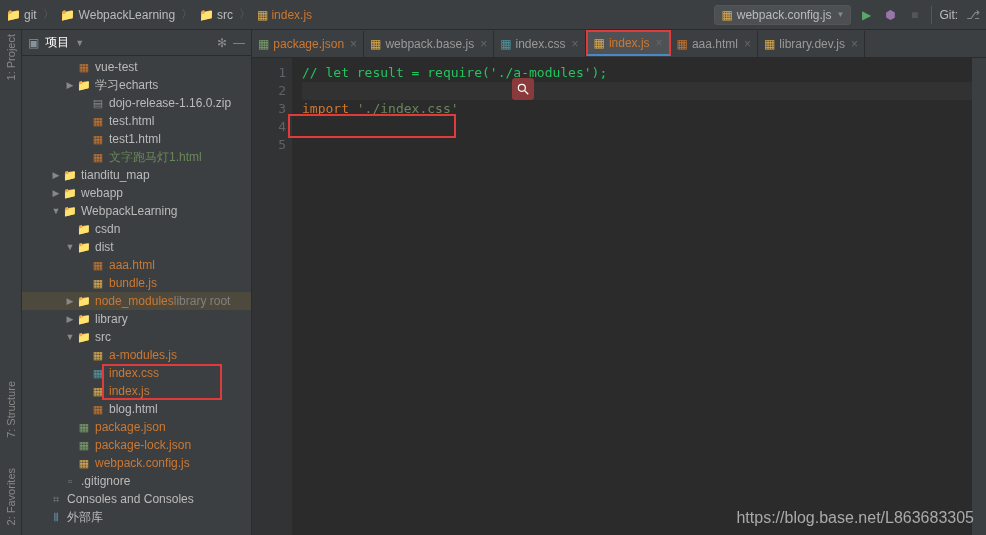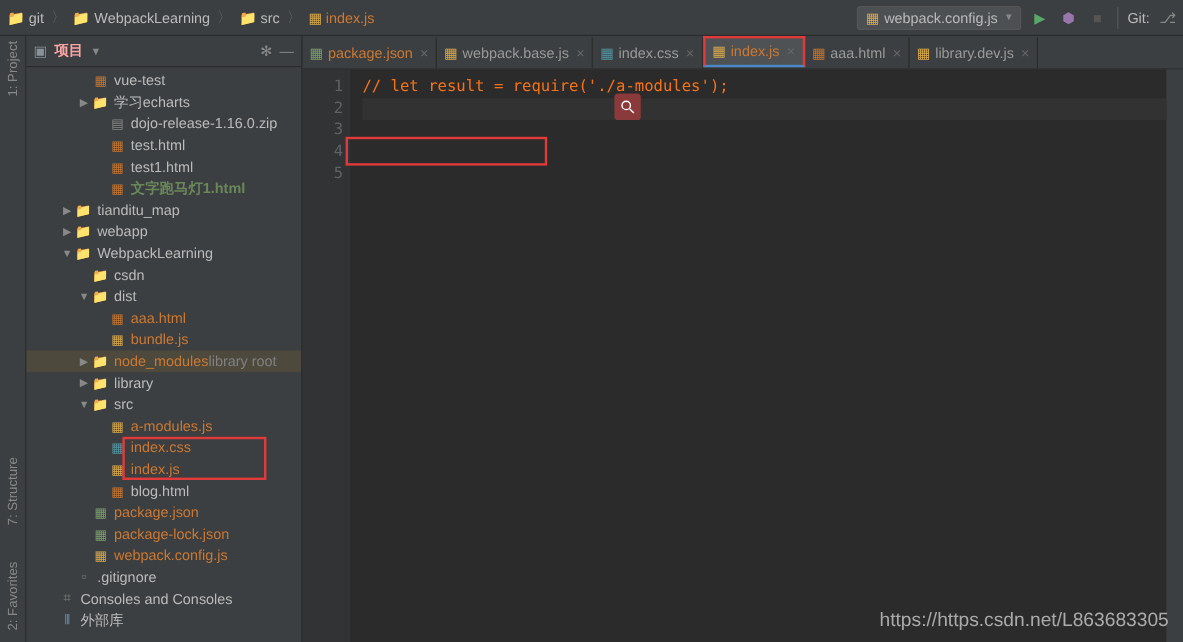--- a/index.html
+++ b/index.html
@@ -50,38 +50,38 @@
 
 .project-panel {
   width: 230px; background: #3c3f41;
   border-right: 1px solid #2b2b2b;
   display: flex; flex-direction: column;
 }
 .panel-head {
   height: 26px; display: flex; align-items: center;
   padding: 0 6px; gap: 6px; border-bottom: 1px solid #2b2b2b;
 }
-.panel-head .title { font-weight: bold; color: #fca5a5; }
+.panel-head .title { font-weight: normal; color: #ffffff; }
 .panel-head .tools { margin-left: auto; display: flex; gap: 6px; color: #888; }
 .tree { flex: 1; overflow: hidden; padding: 2px 0; }
 .tree-row {
   display: flex; align-items: center; height: 18px;
   padding-right: 4px; white-space: nowrap;
 }
 .tree-row .arrow { width: 12px; text-align: center; color: #888; font-size: 9px; }
 .tree-row .icon { width: 16px; text-align: center; margin-right: 3px; font-size: 11px; }
 .tree-row .lbl { color: #bbb; }
 .folder-icon { color: #87939a; }
 .file-js { color: #d9a94e; }
 .file-html { color: #c57530; }
 .file-css { color: #5394a0; }
 .file-json { color: #7a9e6b; }
 .file-zip { color: #888; }
 .orange-text { color: #cc7832 !important; }
-.green-text { color: #6a8759 !important; font-weight: bold; }
+.green-text { color: #6a8759 !important; }
 .blue-text { color: #6897bb !important; }
 .grey-text { color: #808080 !important; }
 
 .editor-area {
   flex: 1; display: flex; flex-direction: column;
   background: #2b2b2b;
 }
 .tabbar {
   height: 28px; background: #3c3f41;
   display: flex; align-items: flex-end;
@@ -103,21 +103,21 @@
   padding: 6px 6px 0 0; text-align: right;
   color: #606366; font-family: Consolas, monospace; font-size: 13px;
   line-height: 18px;
 }
 .code {
   flex: 1; padding: 6px 0 0 10px;
   font-family: Consolas, monospace; font-size: 13px;
   line-height: 18px; position: relative;
 }
 .current-line { background: #323232; }
-.cm-comment { color: #f97316; }
+.cm-comment { color: #22c55e; }
 .cm-keyword { color: #cc7832; }
 .cm-string { color: #6a8759; }
 .code-line { height: 18px; white-space: pre; }
 
 .red-box-code {
   position: absolute; border: 2px solid #e03a3a;
 }
 .search-badge {
   position: absolute; width: 22px; height: 22px;
   background: #8a3a3a; border-radius: 3px;
@@ -367,20 +367,21 @@
       <div class="code" id="code">
         <div class="search-badge" style="left:220px; top:20px">
           <svg width="14" height="14" viewBox="0 0 24 24" stroke="#fff" stroke-width="2" fill="none">
               <circle cx="10" cy="10" r="6"></circle>
               <line x1="15" y1="15" x2="21" y2="21"></line>
             </svg>
         </div>
         <div class="red-box-code" style="left:-4px; top:56px; width:168px; height:24px"></div>
       <div class="code-line cm-comment">// let result = require('./a-modules');</div>
           <div class="code-line  current-line"></div>
+          <div class="code-line "><span class="cm-keyword">import</span> <span class="cm-string">'./index.css'</span></div>
           <div class="code-line "></div>
         </div>
       <div class="right-strip"></div>
     </div>
   </div>
 </div>
 
-<div class="watermark">https://https.csdn.net/L863683305</div>
+<div class="watermark">https://blog.base.net/L863683305</div>
 
 </body></html>

